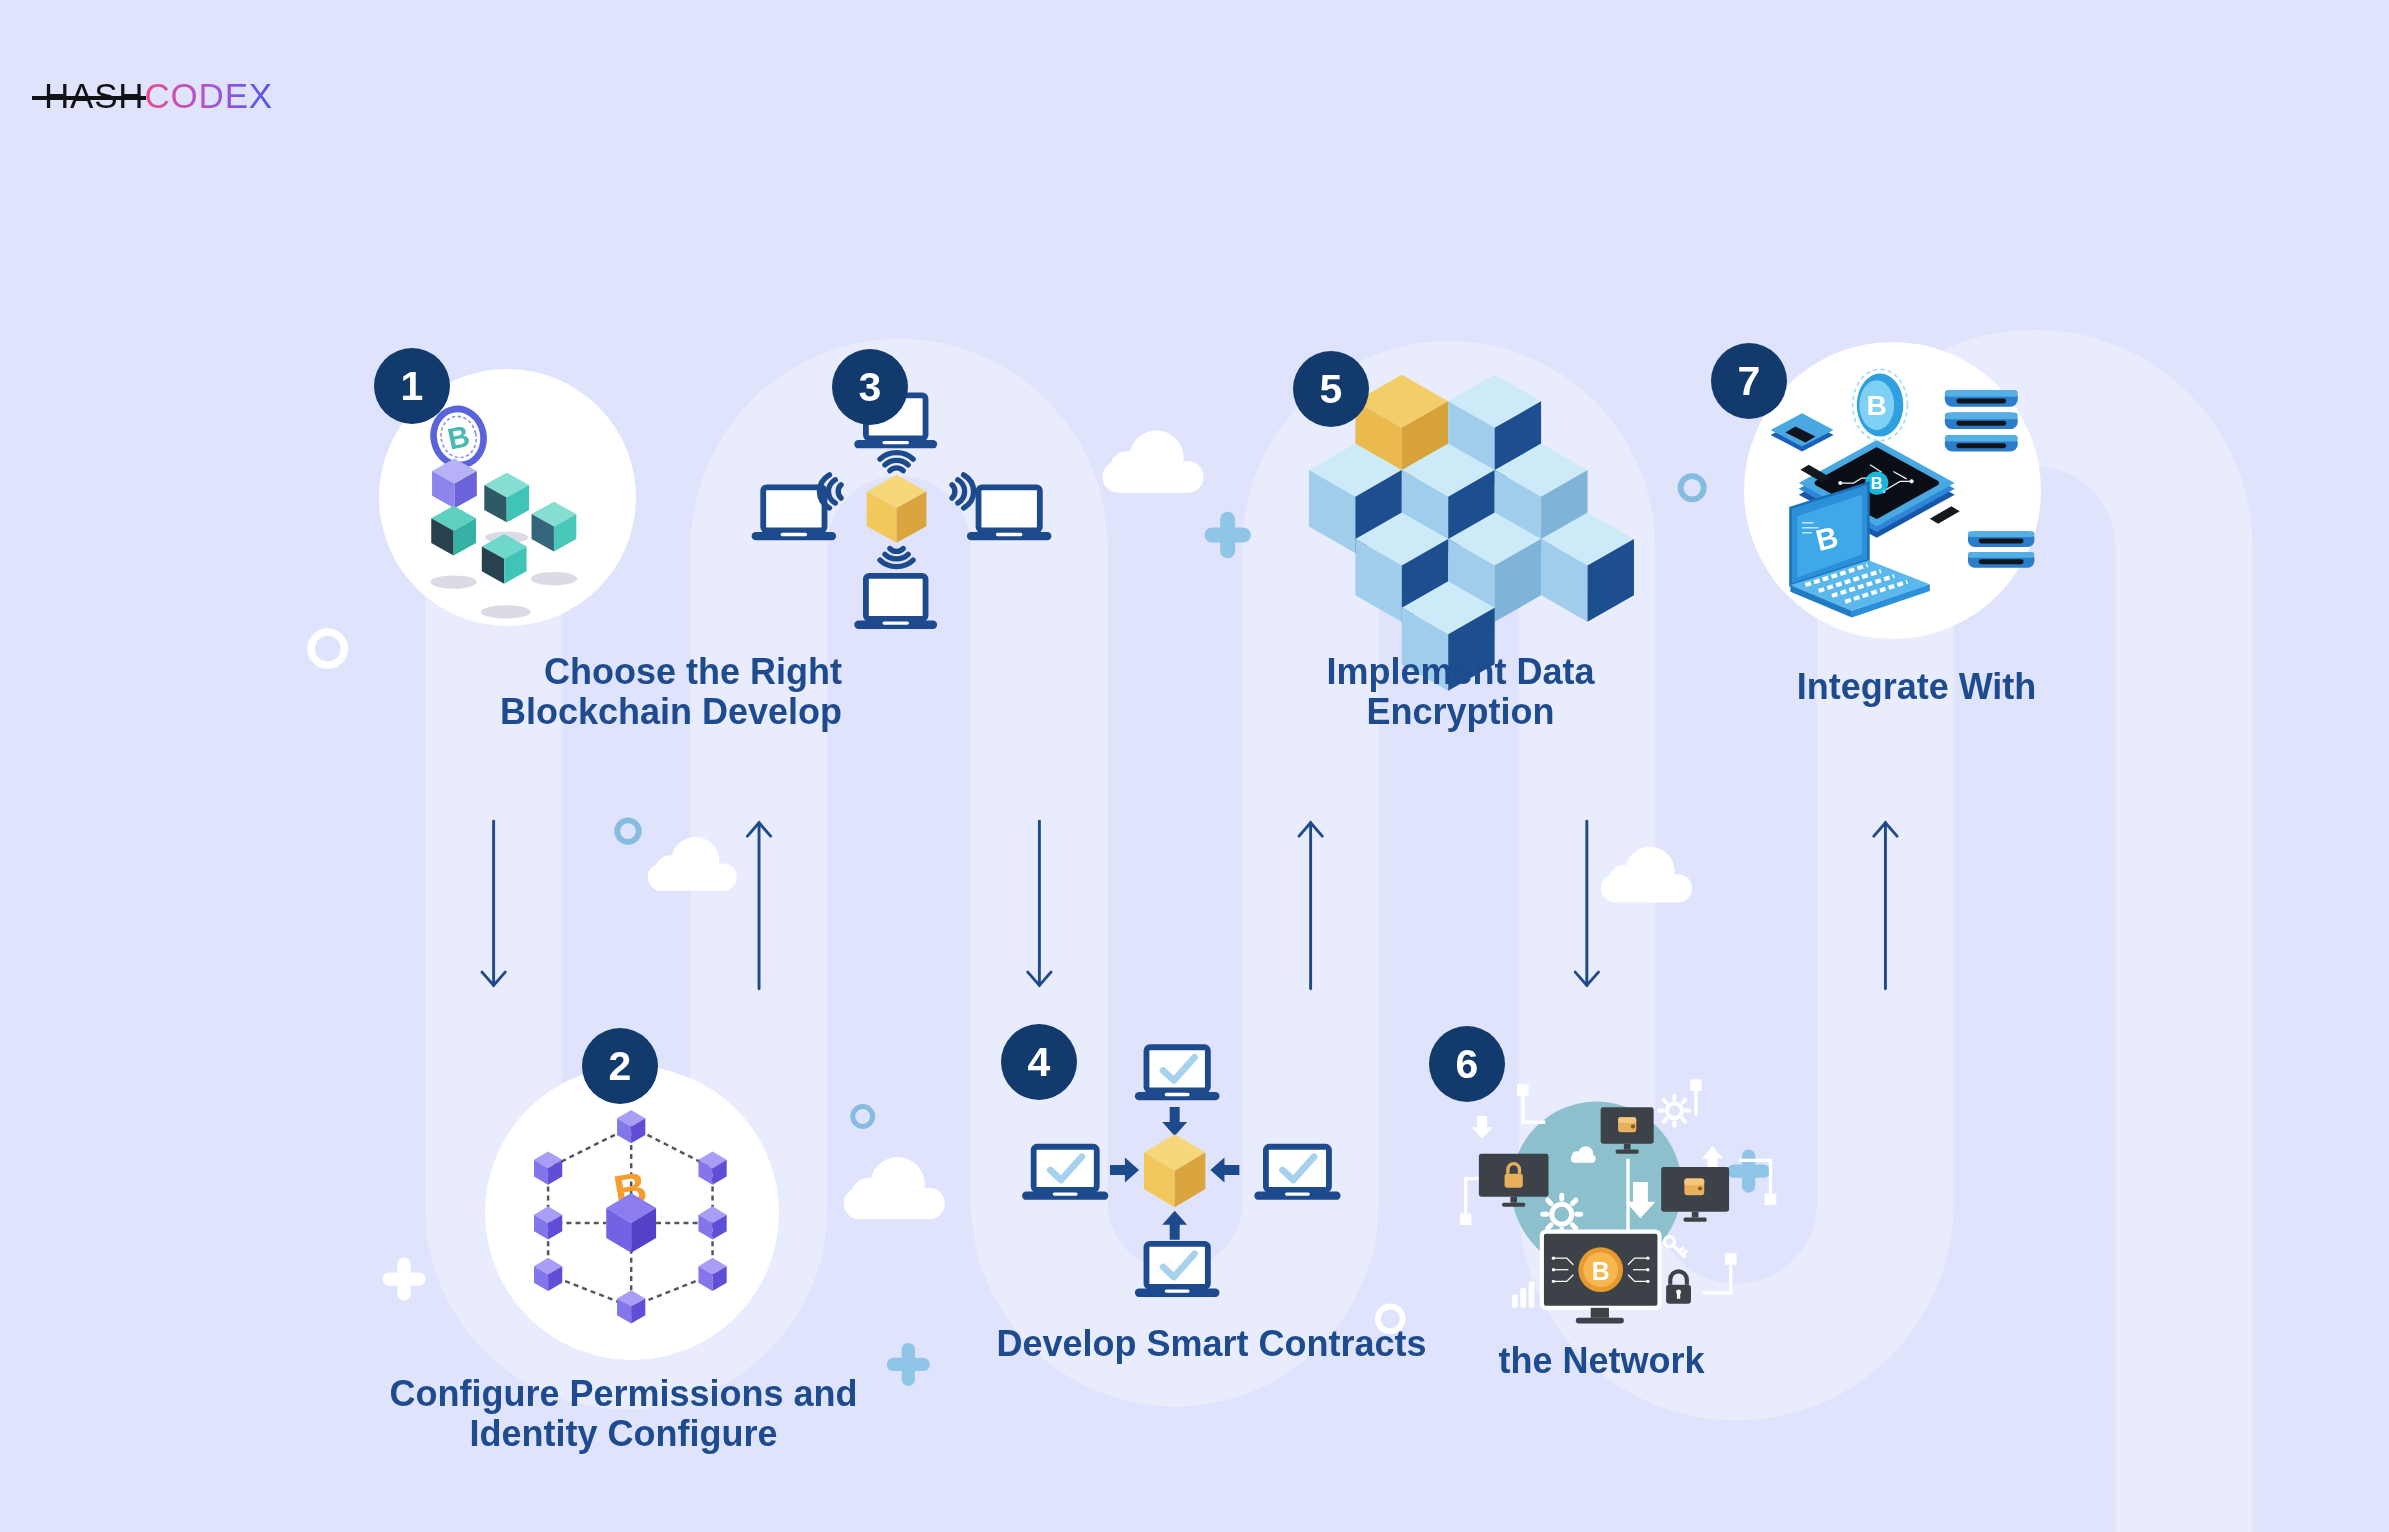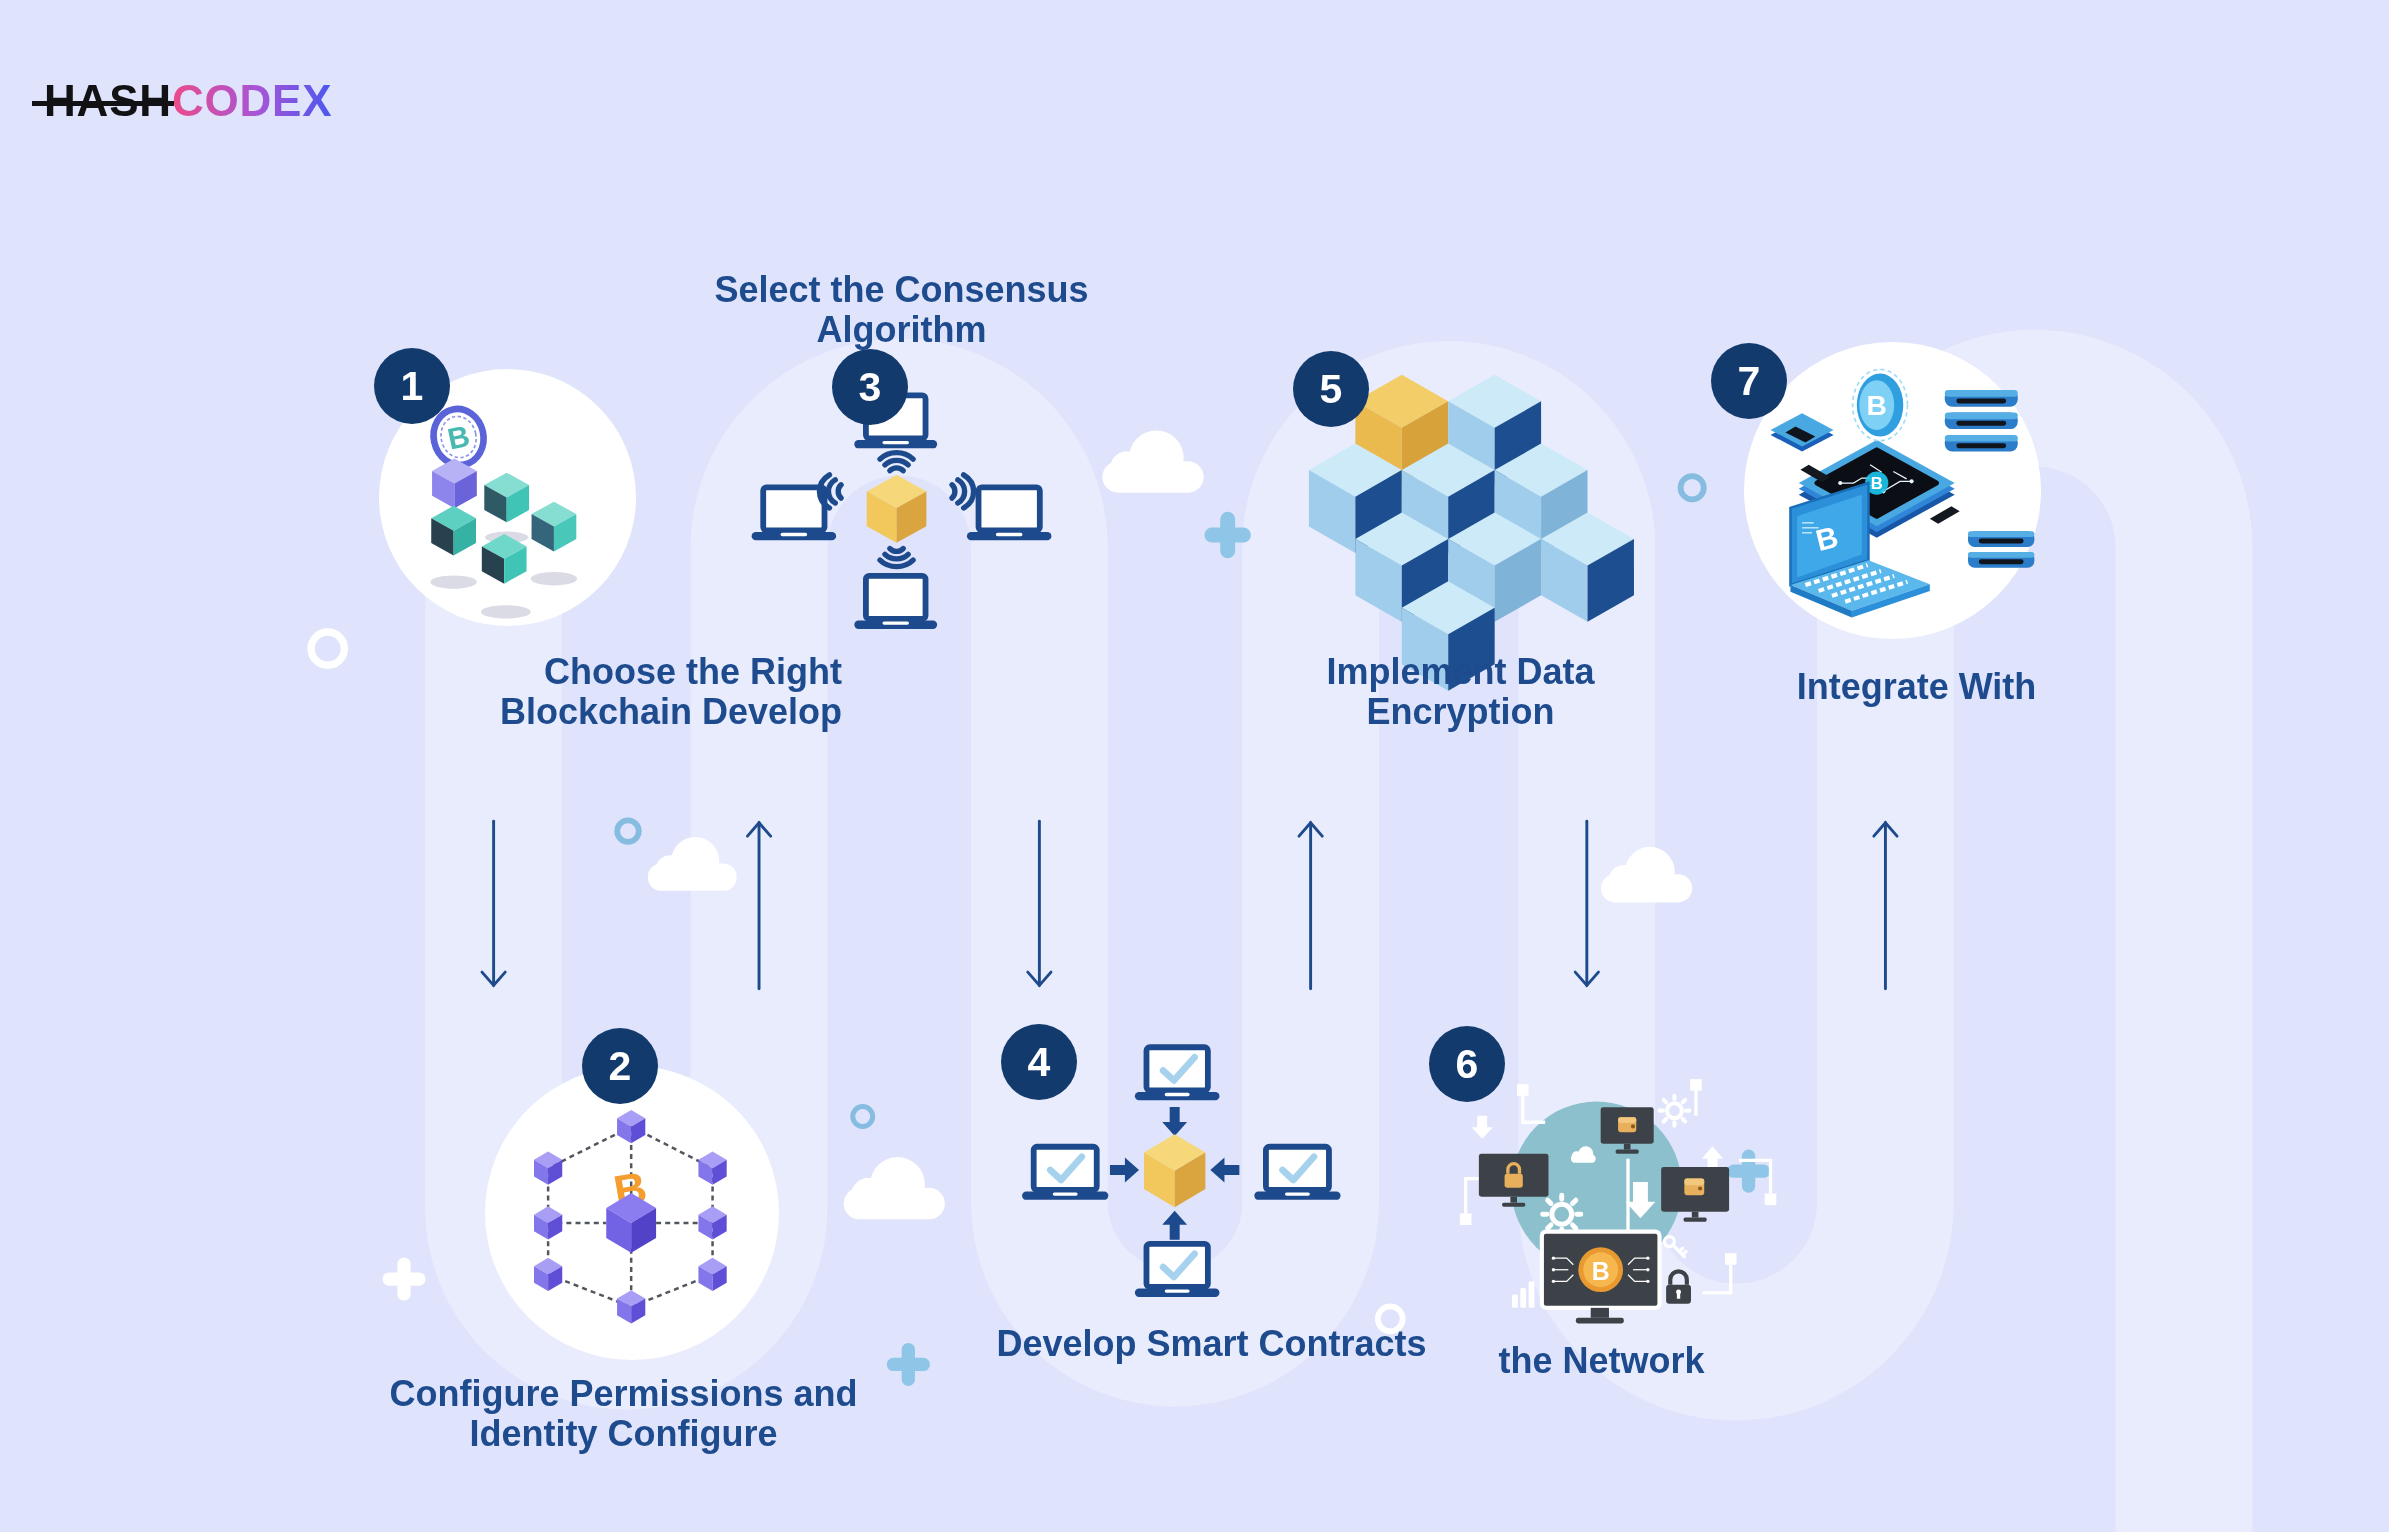--- a/index.html
+++ b/index.html
@@ -1,21 +1,21 @@
 <!DOCTYPE html>
 <html style="font-size:13.3px"><head>
 <meta charset="utf-8">
 <style>
   html,body{margin:0;padding:0;}
   body{width:2389px;height:1532px;background:#dfe3fb;overflow:hidden;
        font-family:"Liberation Sans", sans-serif;position:relative;}
   .canvas{position:absolute;left:0;top:0;width:2389px;height:1532px;}
   .layer{position:absolute;left:0;top:0;}
   
-  .logo{position:absolute;left:44px;top:76px;font-size:44px;font-weight:700;letter-spacing:0.8px;}
+  .logo{position:absolute;left:44px;top:76px;font-size:35px;font-weight:400;letter-spacing:0.8px;}
   .logo-hash{color:#121214;position:relative;}
   .logo-hash::after{content:'';position:absolute;left:-11.6px;right:-1.7px;top:52%;height:4.1px;background:#121214;}
   .logo-codex{background:linear-gradient(90deg,#ec4b8b 0%,#a455d8 55%,#4b57ee 100%);
       -webkit-background-clip:text;background-clip:text;color:transparent;}
   
   .title{position:absolute;left:0;right:0;top:110px;text-align:center;
          font-size:53px;font-weight:800;color:#0e0f14;letter-spacing:0.4px;}
   
   .stage{position:absolute;border-radius:50%;background:#ffffff;}
   
@@ -547,24 +547,20 @@
   <div class="badge" style="left:1711px;top:343px;"><span>7</span></div>
 
   <div class="steplabel" style="left:145px;top:652px;text-align:right;">
     <span>Choose the Right</span>
     <span>Blockchain Develop</span>
   </div>
   <div class="steplabel" style="left:275px;top:1374px;">
     <span>Configure Permissions and</span>
     <span>Identity Configure</span>
   </div>
-  <div class="steplabel" style="left:553px;top:270px;">
-    <span>Select the Consensus</span>
-    <span>Algorithm</span>
-  </div>
   <div class="steplabel" style="left:1112px;top:652px;">
     <span>Implement Data</span>
     <span>Encryption</span>
   </div>
   <div class="steplabel" style="left:863px;top:1324px;">
     <span>Develop Smart Contracts</span>
 
   </div>
   <div class="steplabel" style="left:1253px;top:1341px;">
     <span>the Network</span>

